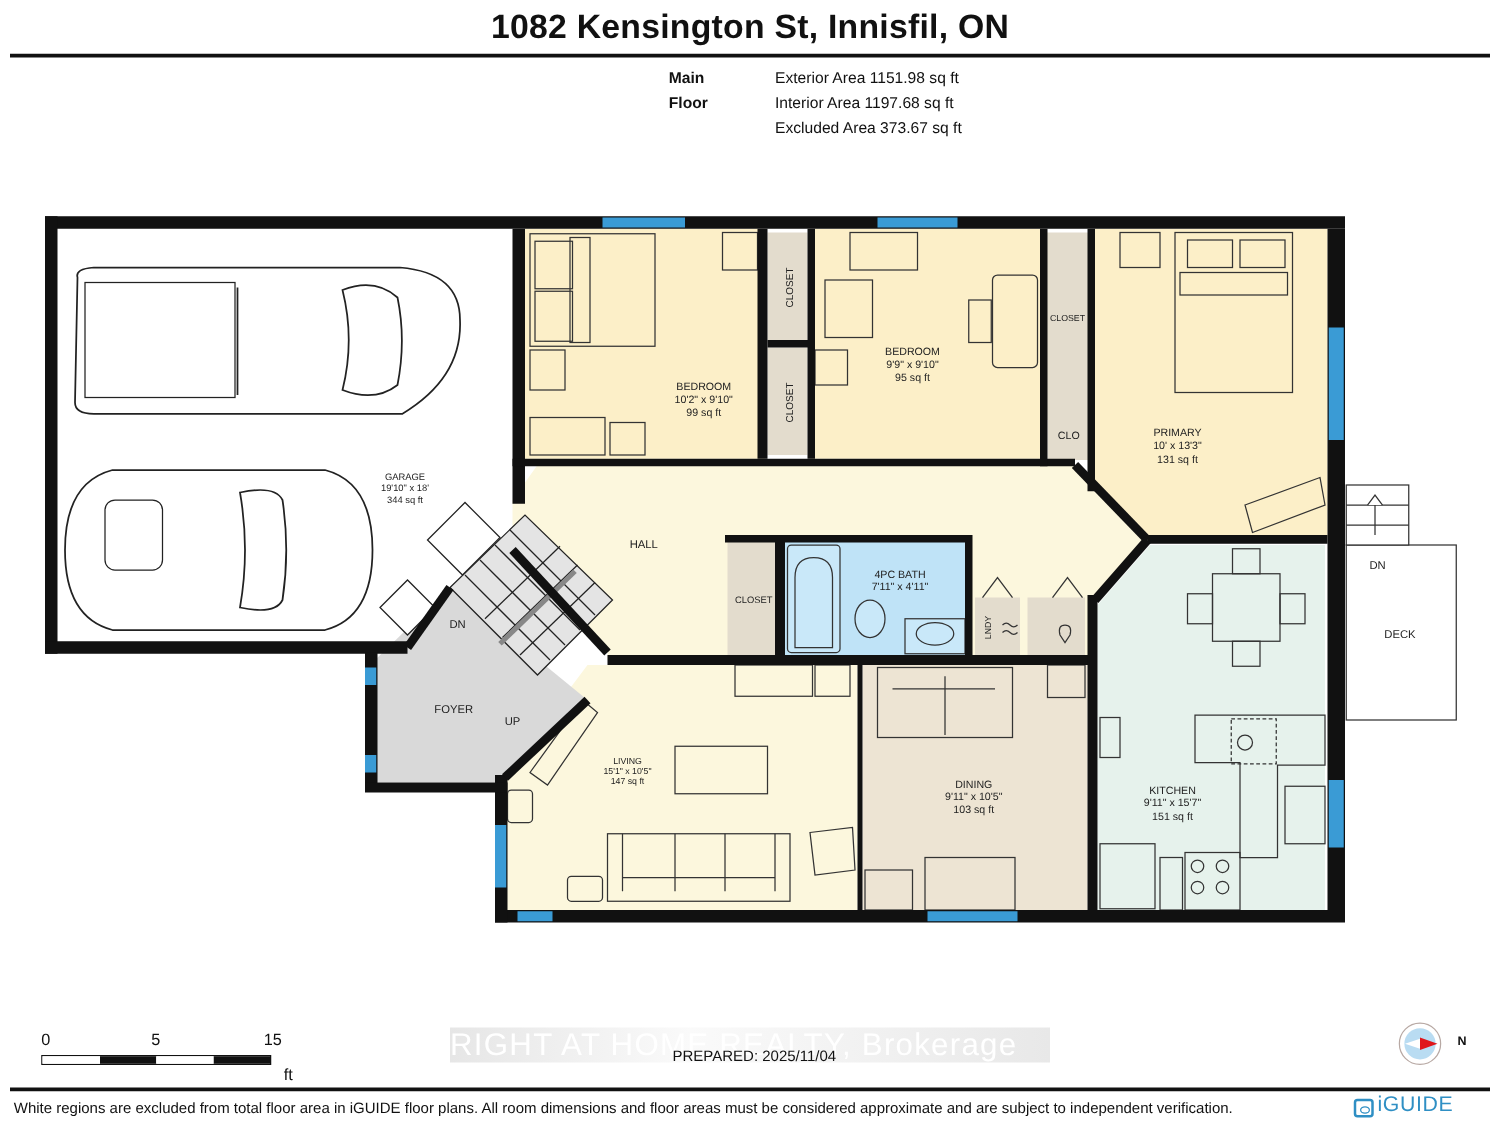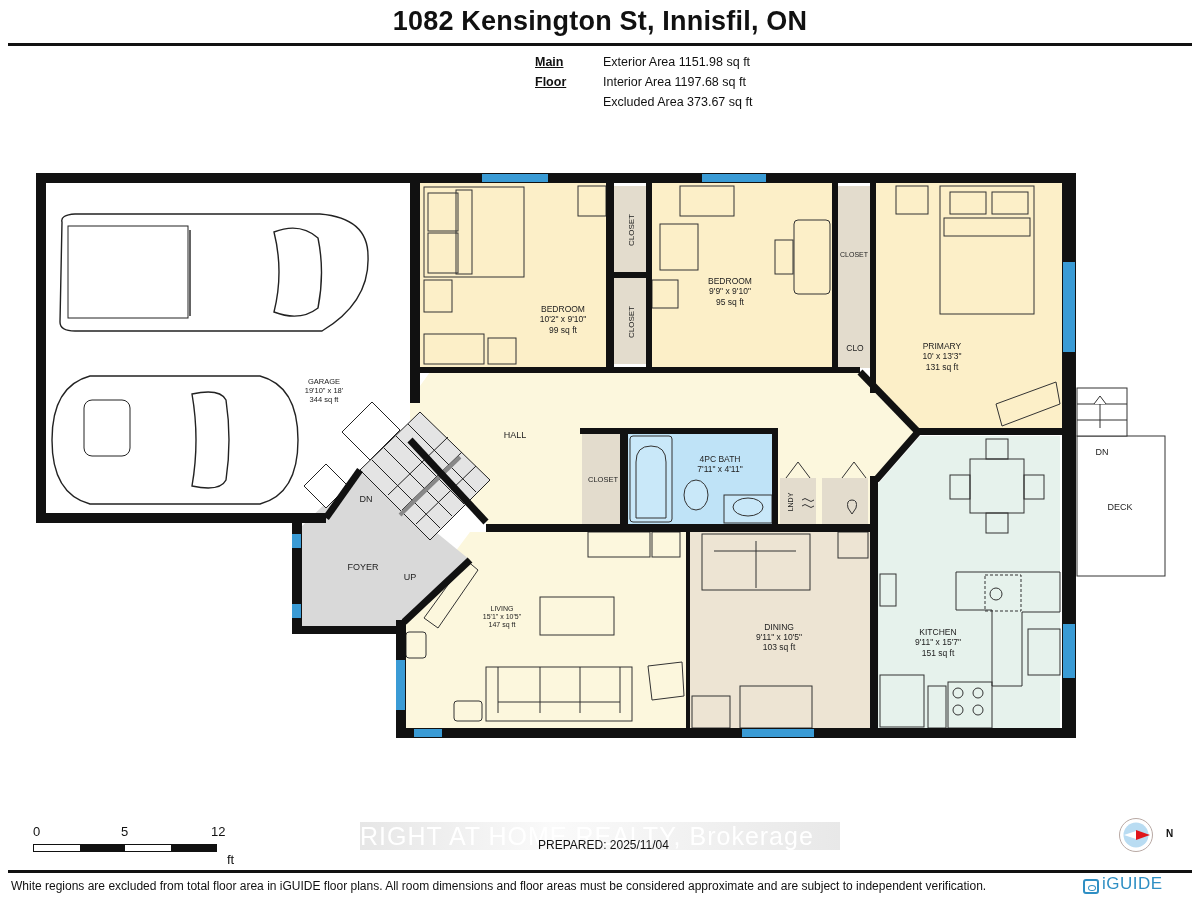--- a/index.html
+++ b/index.html
@@ -1,21 +1,21 @@
 <!DOCTYPE html>
 <html><head>
 <meta charset="utf-8">
 <style>
   html,body{margin:0;padding:0;background:#fff;}
   body{width:1200px;height:899px;position:relative;overflow:hidden;font-family:"Liberation Sans",sans-serif;color:#111;}
   .title{position:absolute;left:0;top:6px;width:1200px;text-align:center;font-weight:bold;font-size:27px;letter-spacing:0.2px;}
   .rule-top{position:absolute;left:8px;right:8px;top:43px;height:3px;background:#111;}
   .area-block{position:absolute;top:52px;left:535px;font-size:12.5px;line-height:20px;}
-  .area-block .floor{position:absolute;left:0;top:0;font-weight:bold;text-decoration:underline;}
-  .area-block .lines{position:absolute;left:68px;top:0;white-space:nowrap;}
+  .area-block .floor{position:absolute;left:0;top:0;font-weight:bold;}
+  .area-block .lines{position:absolute;left:85px;top:0;white-space:nowrap;}
   svg.plan{position:absolute;left:0;top:0;}
   .lbl{font-family:"Liberation Sans",sans-serif;fill:#222;text-anchor:middle;}
   .scale{position:absolute;left:33px;top:824px;}
   .scale .nums span{position:absolute;top:0;font-size:13px;}
   .scale .bar{position:absolute;top:20px;left:0;width:182px;height:6px;border:1px solid #111;display:flex;}
   .scale .bar div{flex:1;}
   .scale .ft{position:absolute;left:194px;top:15px;font-size:13px;margin-top:13px;}
   .watermark{position:absolute;left:360px;top:822px;width:480px;height:28px;background:linear-gradient(90deg,#e6e6e6,#fafafa 40%,#e8e8e8);color:#fff;font-size:25px;letter-spacing:1px;line-height:28px;white-space:nowrap;overflow:hidden;}
   .prepared{position:absolute;left:538px;top:838px;font-size:12px;}
   .compass{position:absolute;left:1118px;top:817px;width:36px;height:36px;}
@@ -283,21 +283,21 @@
   <text class="lbl" x="854" y="257" font-size="7">CLOSET</text>
   <text class="lbl" x="855" y="351" font-size="8.5">CLO</text>
   <text class="lbl" x="603" y="482" font-size="7.5">CLOSET</text>
   <text class="lbl" font-size="7" transform="translate(793,502) rotate(-90)">LNDY</text>
 </svg>
 
 <div class="scale">
   <div class="nums">
     <span style="left:0">0</span>
     <span style="left:88px">5</span>
-    <span style="left:178px">12</span>
+    <span style="left:178px">15</span>
   </div>
   <div class="bar">
     <div style="background:#fff"></div>
       <div style="background:#111"></div>
       <div style="background:#fff"></div>
       <div style="background:#111"></div>
   </div>
   <div class="ft">ft</div>
 </div>
 

